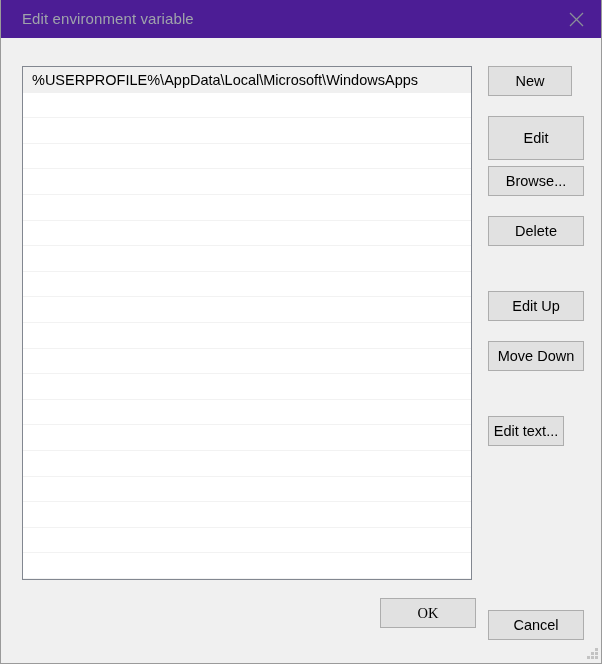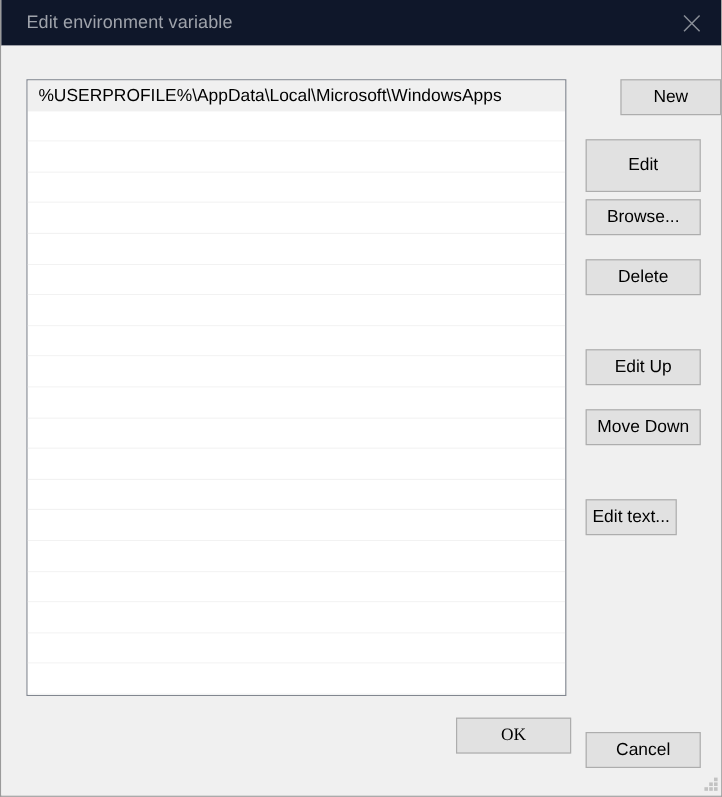--- a/index.html
+++ b/index.html
@@ -27,21 +27,21 @@
     background: #f0f0f0;
     overflow: hidden;
   }
 
   
   .titlebar {
     position: absolute;
     left: 0; top: 0;
     width: 600px;
     height: 38px;
-    background: #0f172a;
+    background: #4c1d95;
   }
   .title-text {
     position: absolute;
     left: 21px;
     top: 10px;
     font-size: 15px;
     color: #9fa3ab;
     letter-spacing: 0.1px;
     white-space: nowrap;
   }
@@ -110,21 +110,21 @@
     color: #000000;
     display: flex;
     align-items: center;
     justify-content: center;
     padding: 0;
     line-height: 1;
     white-space: nowrap;
   }
 
   
-  .btn-new       { left: 516px; top: 28px;  width: 84px; height: 30px; }
+  .btn-new       { left: 487px; top: 28px;  width: 84px; height: 30px; }
   .btn-edit      { left: 487px; top: 78px;  width: 96px; height: 44px; }
   .btn-browse    { left: 487px; top: 128px; width: 96px; height: 30px; }
   .btn-delete    { left: 487px; top: 178px; width: 96px; height: 30px; }
   .btn-moveup    { left: 487px; top: 253px; width: 96px; height: 30px; }
   .btn-movedown  { left: 487px; top: 303px; width: 96px; height: 30px; }
   .btn-edittext  { left: 487px; top: 378px; width: 76px; height: 30px; }
 
   
   .btn-ok     { left: 379px; top: 560px; width: 96px; height: 30px; font-family: Liberation Serif, serif; }
   .btn-cancel { left: 487px; top: 572px; width: 96px; height: 30px; }

